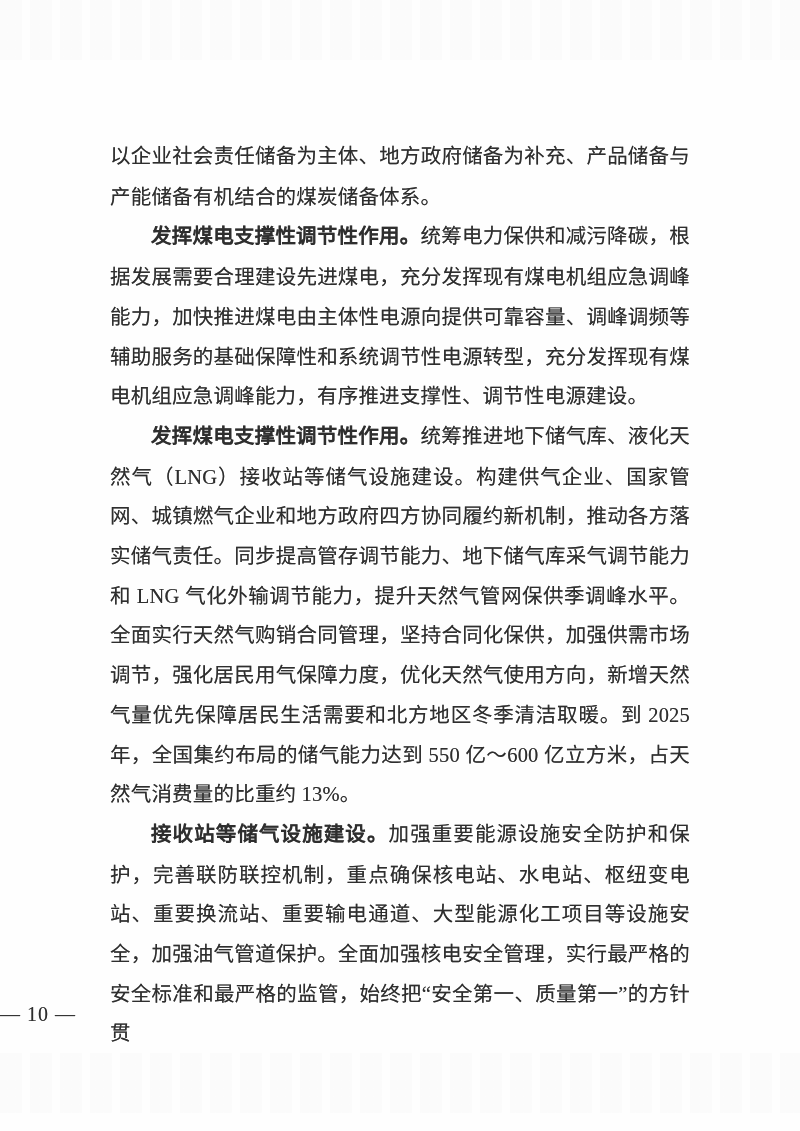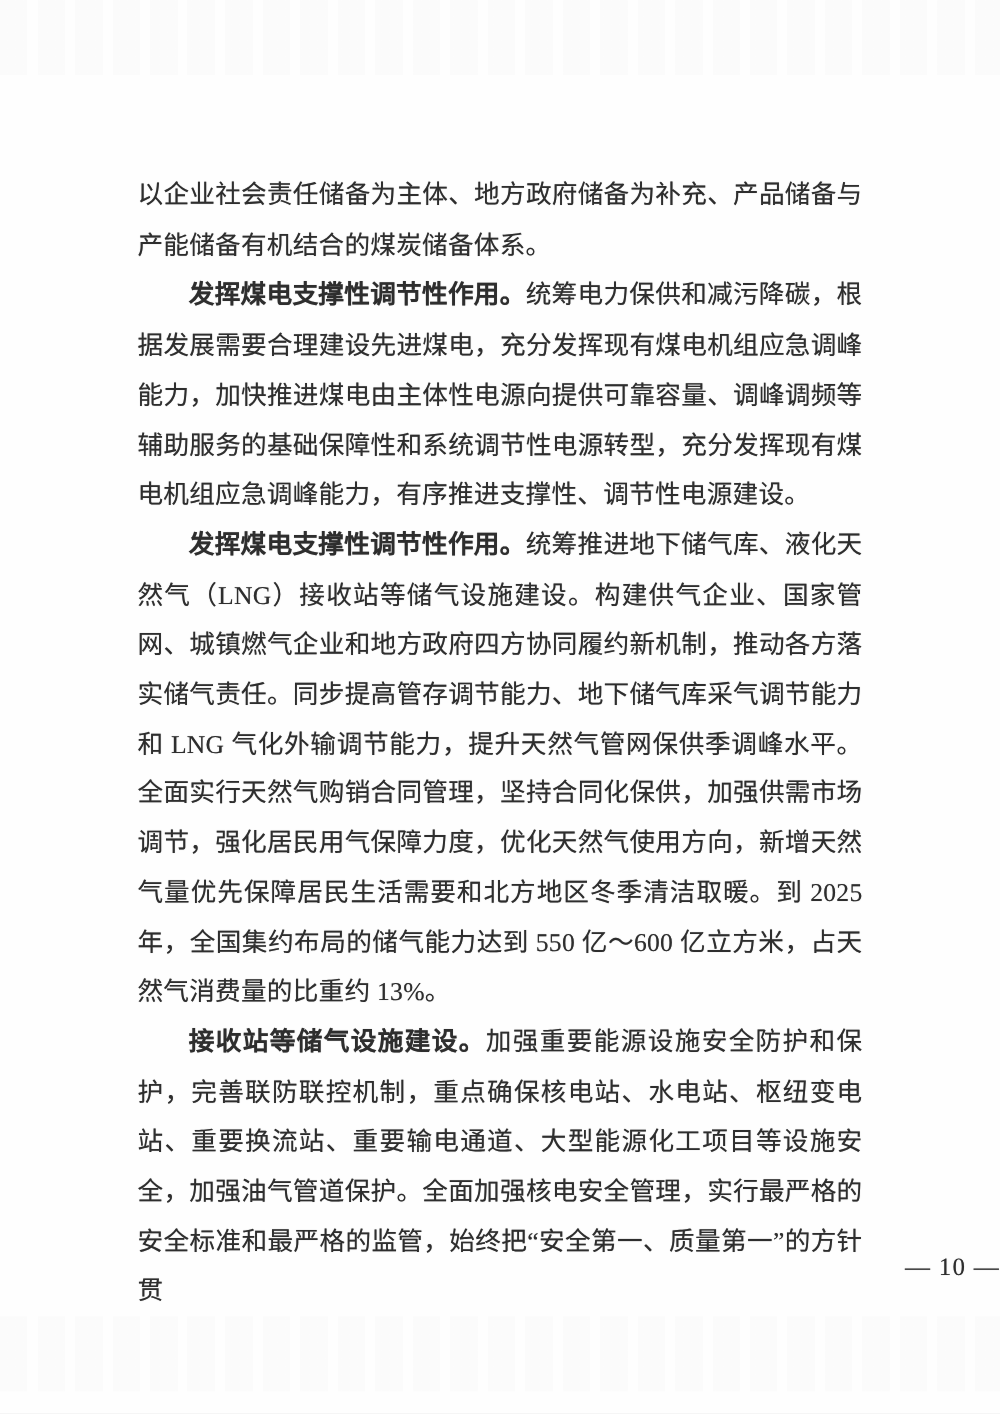--- a/index.html
+++ b/index.html
@@ -55,21 +55,21 @@
   }
   .para-lead {
     font-weight: bold;
     font-family: Liberation Mono, monospace;
   }
   .footer {
     position: absolute;
     left: 0;
     top: 1003px;
     width: 100%;
-    text-align: right;
+    text-align: left;
     color: #2e2e2e;
     font-size: 20px;
     letter-spacing: 1px;
     text-shadow: 0 0 0.6px rgba(40,40,40,0.5);
   }
 </style>
 </head>
 <body>
 
 <div class="page">

